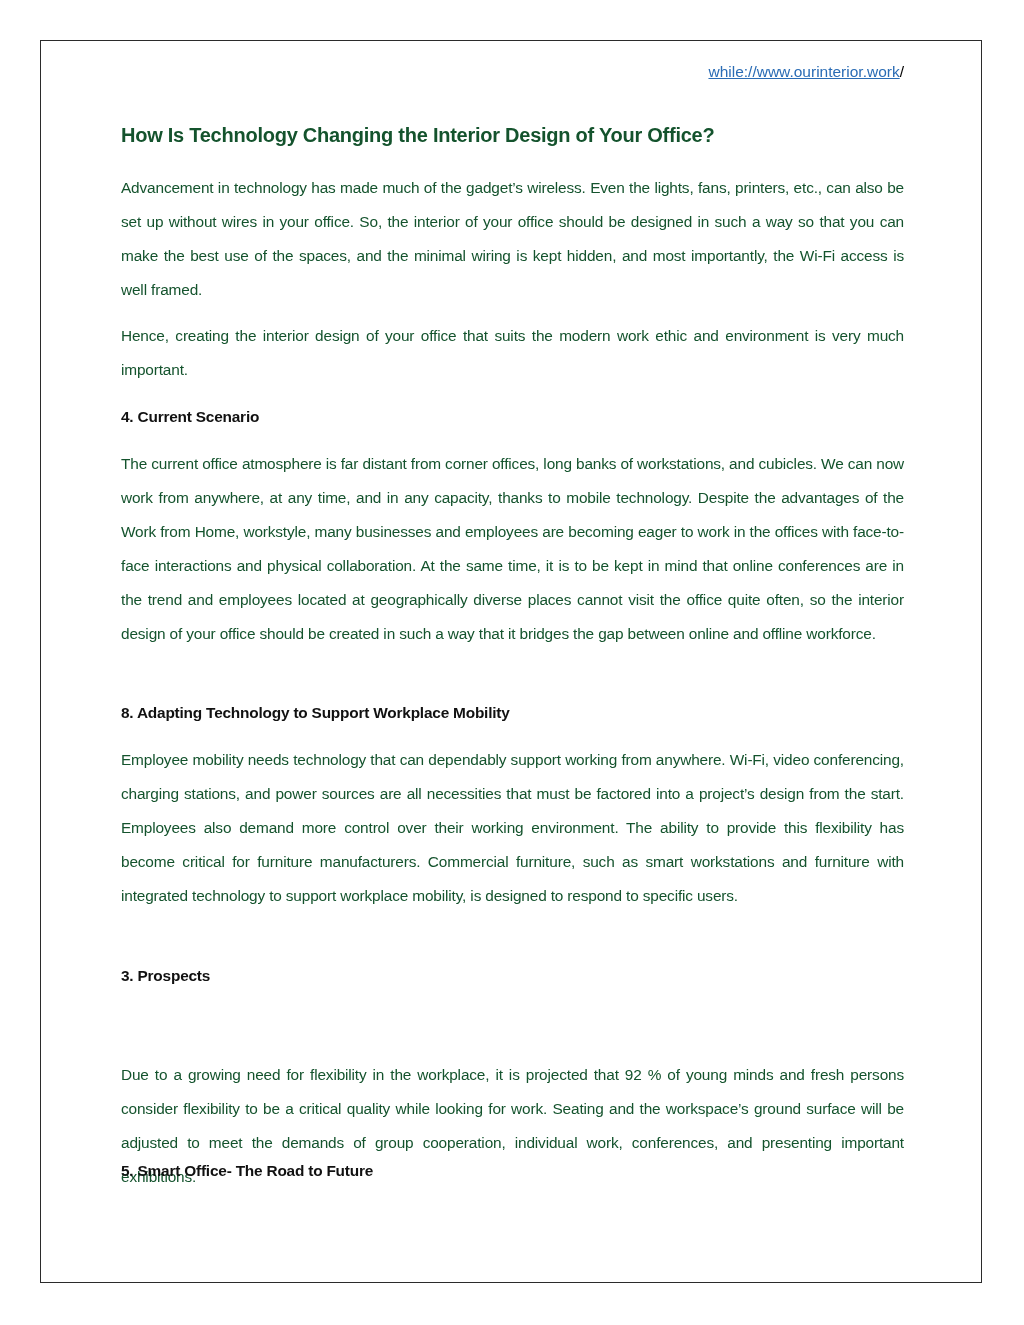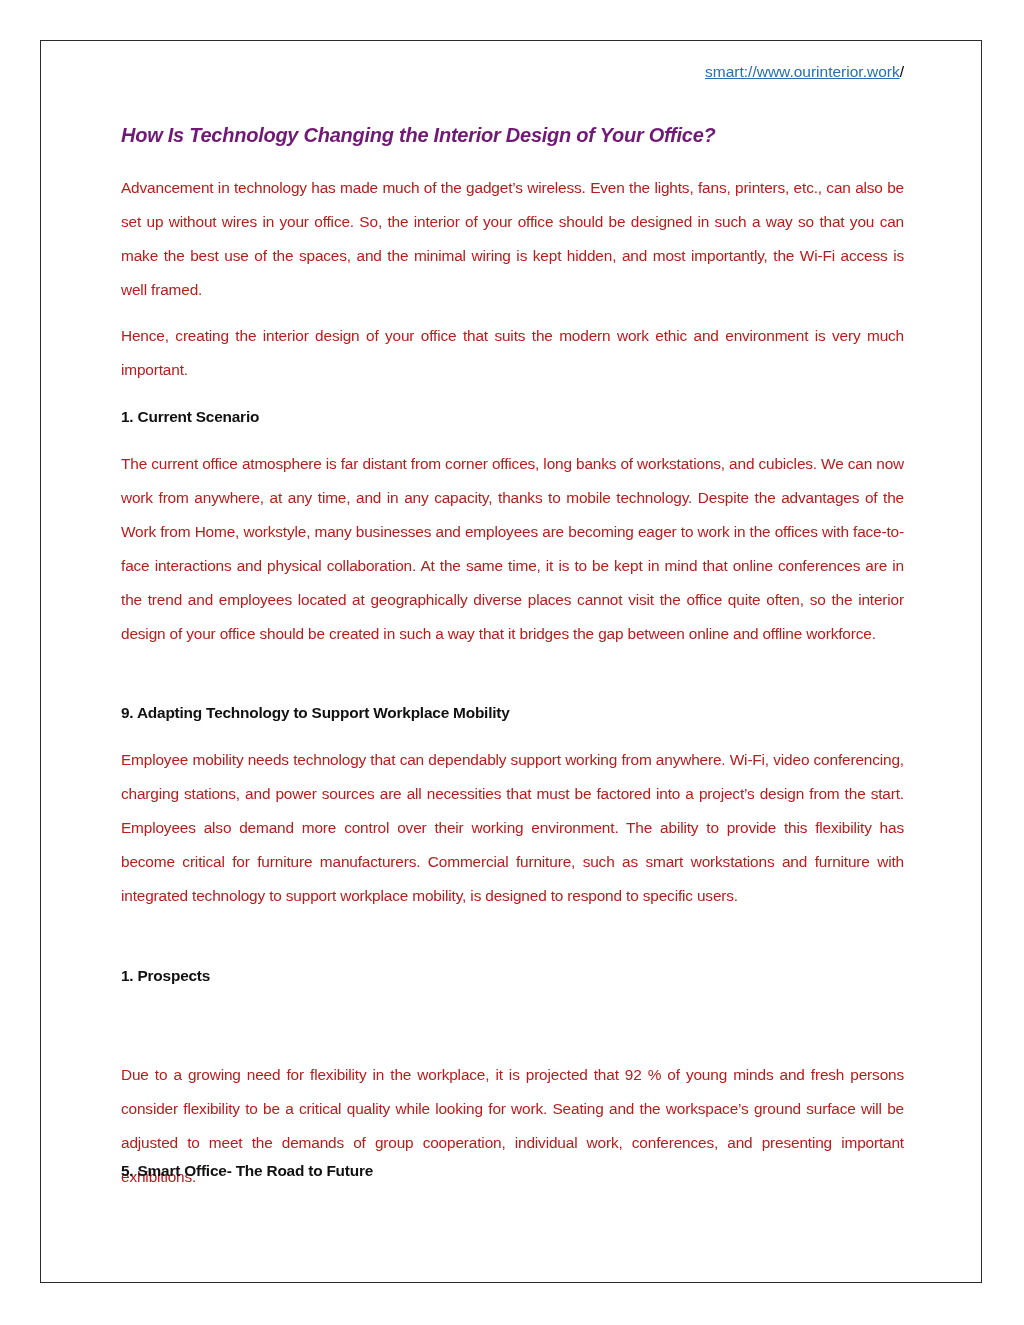--- a/index.html
+++ b/index.html
@@ -43,33 +43,32 @@
     text-decoration: underline;
   }
   .doc-title {
     position: absolute;
     top: 120px;
     left: 0;
     margin: 0;
     font-size: 20px;
     font-weight: bold;
     line-height: 30px;
-    color: #701a75;
+    color: #14532d;
     letter-spacing: -0.25px;
-    font-style: italic;
   }
   .para {
     position: absolute;
     left: 0;
     width: 783px;
     margin: 0;
     font-size: 15.4px;
     line-height: 34px;
     text-align: justify;
-    color: #b91c1c;
+    color: #14532d;
     letter-spacing: -0.15px;
   }
   .section-heading {
     position: absolute;
     left: 0;
     margin: 0;
     font-size: 15.4px;
     font-weight: bold;
     line-height: 24px;
     color: #111;
@@ -77,36 +76,36 @@
   }
 </style>
 </head>
 <body>
 
 <div class="page-border"></div>
 
 <div class="content">
 
   <div class="url-line">
-    <a class="url-link">smart://www.ourinterior.work</a><span>/</span>
+    <a class="url-link">while://www.ourinterior.work</a><span>/</span>
   </div>
 
   <h1 class="doc-title">How Is Technology Changing the Interior Design of Your Office?</h1>
 
   <p class="para" style="top:171px;">Advancement in technology has made much of the gadget’s wireless. Even the lights, fans, printers, etc., can also be set up without wires in your office. So, the interior of your office should be designed in such a way so that you can make the best use of the spaces, and the minimal wiring is kept hidden, and most importantly, the Wi-Fi access is well framed.</p>
 
   <p class="para" style="top:319px;">Hence, creating the interior design of your office that suits the modern work ethic and environment is very much important.</p>
 
-  <h2 class="section-heading" style="top:405px;">1. Current Scenario</h2>
+  <h2 class="section-heading" style="top:405px;">4. Current Scenario</h2>
 
   <p class="para" style="top:447px;">The current office atmosphere is far distant from corner offices, long banks of workstations, and cubicles. We can now work from anywhere, at any time, and in any capacity, thanks to mobile technology. Despite the advantages of the Work from Home, workstyle, many businesses and employees are becoming eager to work in the offices with face-to-face interactions and physical collaboration. At the same time, it is to be kept in mind that online conferences are in the trend and employees located at geographically diverse places cannot visit the office quite often, so the interior design of your office should be created in such a way that it bridges the gap between online and offline workforce.</p>
 
-  <h2 class="section-heading" style="top:701px;">9. Adapting Technology to Support Workplace Mobility</h2>
+  <h2 class="section-heading" style="top:701px;">8. Adapting Technology to Support Workplace Mobility</h2>
 
   <p class="para" style="top:743px;">Employee mobility needs technology that can dependably support working from anywhere. Wi-Fi, video conferencing, charging stations, and power sources are all necessities that must be factored into a project’s design from the start. Employees also demand more control over their working environment. The ability to provide this flexibility has become critical for furniture manufacturers. Commercial furniture, such as smart workstations and furniture with integrated technology to support workplace mobility, is designed to respond to specific users.</p>
 
-  <h2 class="section-heading" style="top:964px;">1. Prospects</h2>
+  <h2 class="section-heading" style="top:964px;">3. Prospects</h2>
 
   <p class="para" style="top:1058px;">Due to a growing need for flexibility in the workplace, it is projected that 92 % of young minds and fresh persons consider flexibility to be a critical quality while looking for work. Seating and the workspace’s ground surface will be adjusted to meet the demands of group cooperation, individual work, conferences, and presenting important exhibitions.</p>
 
   <h2 class="section-heading" style="top:1159px;">5. Smart Office- The Road to Future</h2>
 
 </div>
 
 </body></html>

